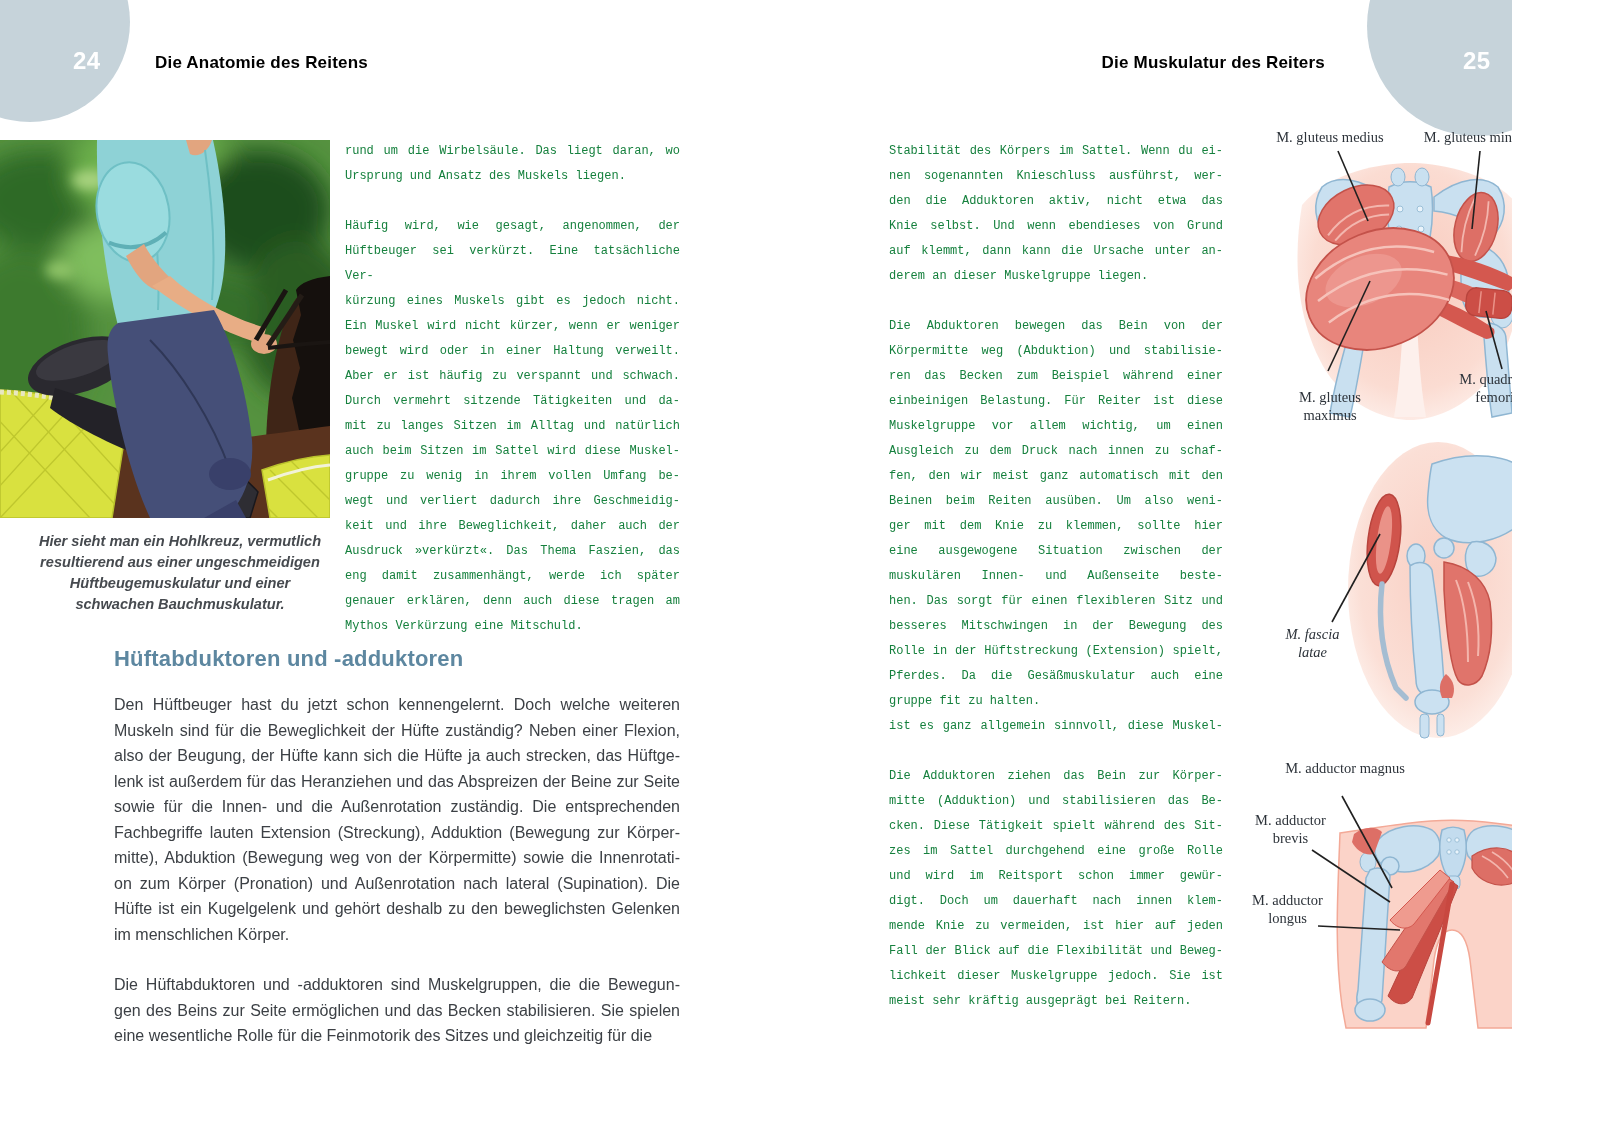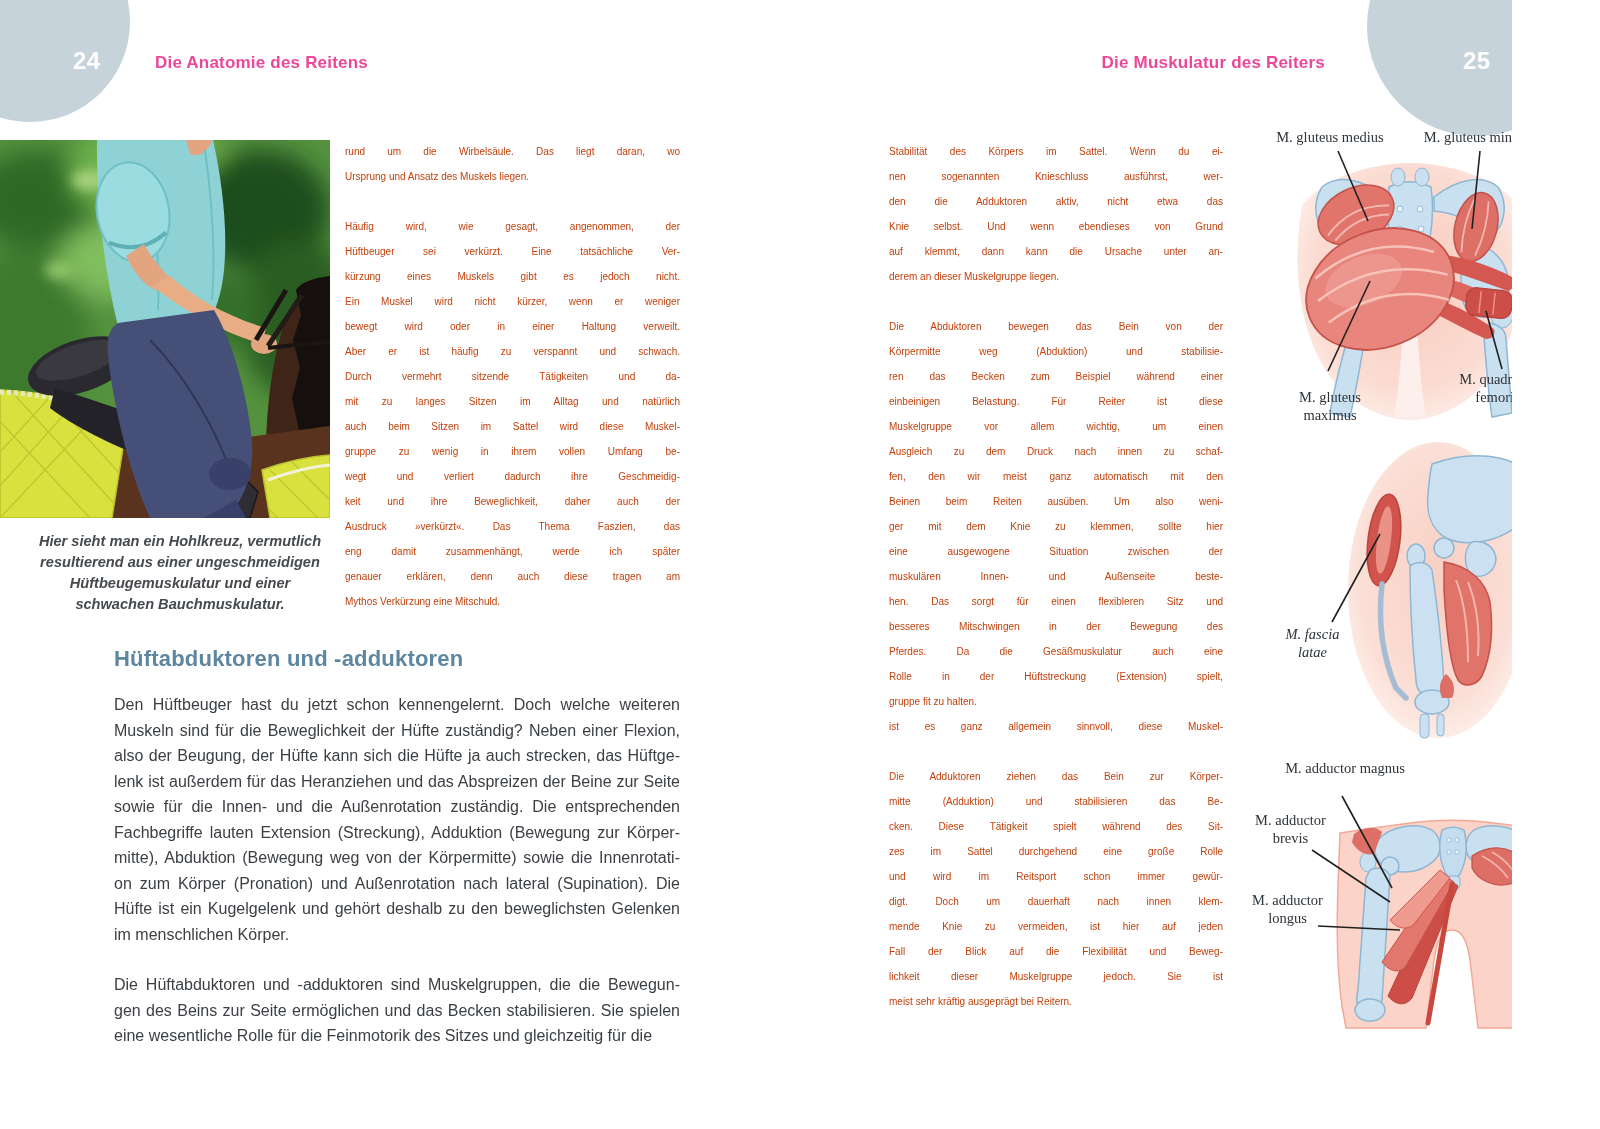--- a/index.html
+++ b/index.html
@@ -6,32 +6,32 @@
   .spread {
     position:relative; width:1512px; height:1129px; background:#ffffff;
     font-family:"Liberation Sans", sans-serif; color:#3c4045; overflow:hidden;
   }
   .corner { position:absolute; border-radius:50%; background:#c6d3da; }
   .corner.left  { width:200px; height:200px; left:-70px; top:-78px; }
   .corner.right { width:220px; height:220px; right:-75px; top:-84px; }
   .pagenum { position:absolute; color:#ffffff; font-size:24px; font-weight:700; letter-spacing:0.5px; }
   .pagenum.n24 { left:73px;  top:47px; }
   .pagenum.n25 { left:1463px; top:47px; }
-  .pagehdr { position:absolute; top:53px; font-size:17px; font-weight:700; color:#ec4899; letter-spacing:0.2px; }
+  .pagehdr { position:absolute; top:53px; font-size:17px; font-weight:700; color:#000000; letter-spacing:0.2px; }
   .pagehdr.left  { left:155px; }
   .pagehdr.right { right:187px; }
 
   .photo { position:absolute; left:0; top:140px; width:330px; height:378px; }
   .photo svg { display:block; width:100%; height:100%; }
 
   .caption { position:absolute; left:28px; top:531px; width:304px;
     font-style:italic; font-size:14.6px; line-height:21px; color:#464a4f; }
   .caption .tl, .caption .tl.last { text-align:left; text-align-last:center;font-weight:bold; }
 
-  .col { position:absolute; font-size:10px; line-height:25px; color:#c2410c; }
+  .col { position:absolute; font-size:12px; line-height:25px; color:#15803d;font-family:Liberation Mono, monospace; }
   .col.lp { left:345px; top:139px; width:335px; }
   .col.rp { left:889px; top:139px; width:334px; }
   .fwblock { position:absolute; left:114px; top:646px; width:566px; }
   .fwblock .col-inner { font-size:16px; line-height:25.5px; color:#3c4045; }
   .section-heading { font-size:22px; font-weight:700; color:#5d87a0; margin:0 0 20px 0; letter-spacing:0.2px; }
   .para + .para { margin-top:25px; }
   .tl { text-align:justify; text-align-last:justify; }
   .tl.last { text-align-last:left; }
 
   .figure { position:absolute; }
@@ -209,22 +209,22 @@
         <div class="tl">einbeinigen Belastung. Für Reiter ist diese</div>
         <div class="tl">Muskelgruppe vor allem wichtig, um einen</div>
         <div class="tl">Ausgleich zu dem Druck nach innen zu schaf-</div>
         <div class="tl">fen, den wir meist ganz automatisch mit den</div>
         <div class="tl">Beinen beim Reiten ausüben. Um also weni-</div>
         <div class="tl">ger mit dem Knie zu klemmen, sollte hier</div>
         <div class="tl">eine ausgewogene Situation zwischen der</div>
         <div class="tl">muskulären Innen- und Außenseite beste-</div>
         <div class="tl">hen. Das sorgt für einen flexibleren Sitz und</div>
         <div class="tl">besseres Mitschwingen in der Bewegung des</div>
+        <div class="tl">Rolle in der Hüftstreckung (Extension) spielt,</div>
         <div class="tl">Pferdes. Da die Gesäßmuskulatur auch eine</div>
-        <div class="tl">Rolle in der Hüftstreckung (Extension) spielt,</div>
         <div class="tl last">gruppe fit zu halten.</div>
         <div class="tl">ist es ganz allgemein sinnvoll, diese Muskel-</div>
       </div>
     <div class="para">
         <div class="tl">Die Adduktoren ziehen das Bein zur Körper-</div>
         <div class="tl">mitte (Adduktion) und stabilisieren das Be-</div>
         <div class="tl">cken. Diese Tätigkeit spielt während des Sit-</div>
         <div class="tl">zes im Sattel durchgehend eine große Rolle</div>
         <div class="tl">und wird im Reitsport schon immer gewür-</div>
         <div class="tl">digt. Doch um dauerhaft nach innen klem-</div>

